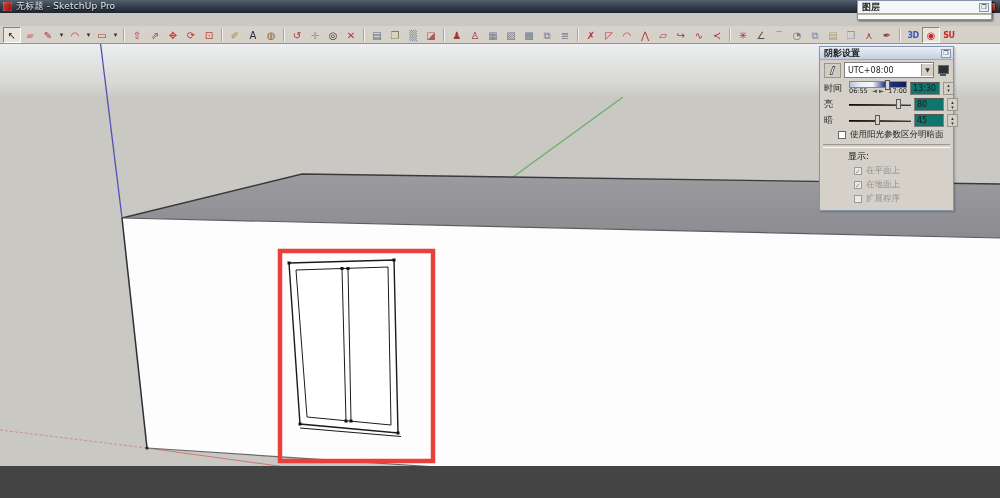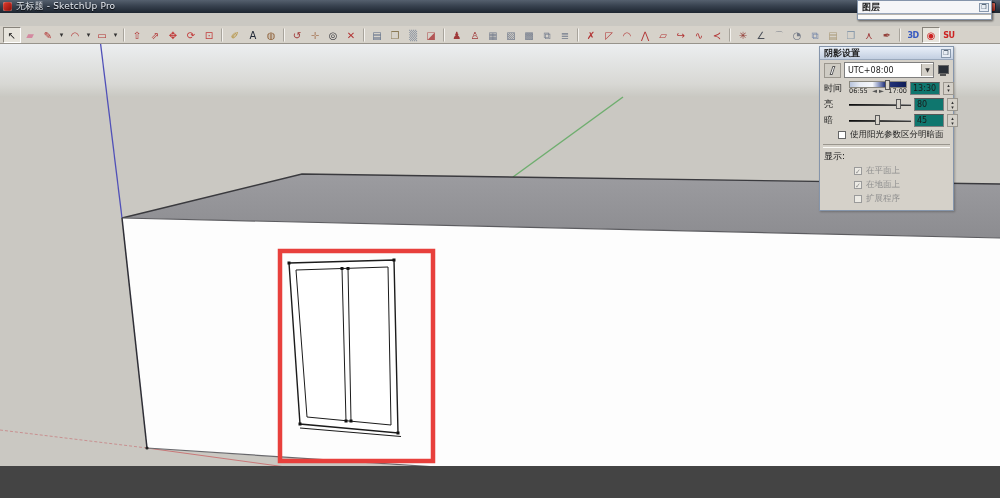--- a/index.html
+++ b/index.html
@@ -276,21 +276,21 @@
       <button class="spin">
           <span>▴</span>
           <span>▾</span>
         </button>
     </div>
     <div class="cbrow" style="padding-left:18px;">
       <span class="cb"></span>
       <span class="cblabel">使用阳光参数区分明暗面</span>
     </div>
     <div class="groove"></div>
-    <div class="sd-row" style="padding-top:0;">
+    <div class="sd-row" style="padding-top:0;margin-left:24px;">
       <span>显示:</span>
     </div>
     <div style="padding:0 0 4px 30px;">
         <div class="cbrow disabled">
           <span class="cb">✓</span>
           <span class="cblabel">在平面上</span>
         </div>
         <div class="cbrow disabled">
           <span class="cb">✓</span>
           <span class="cblabel">在地面上</span>

